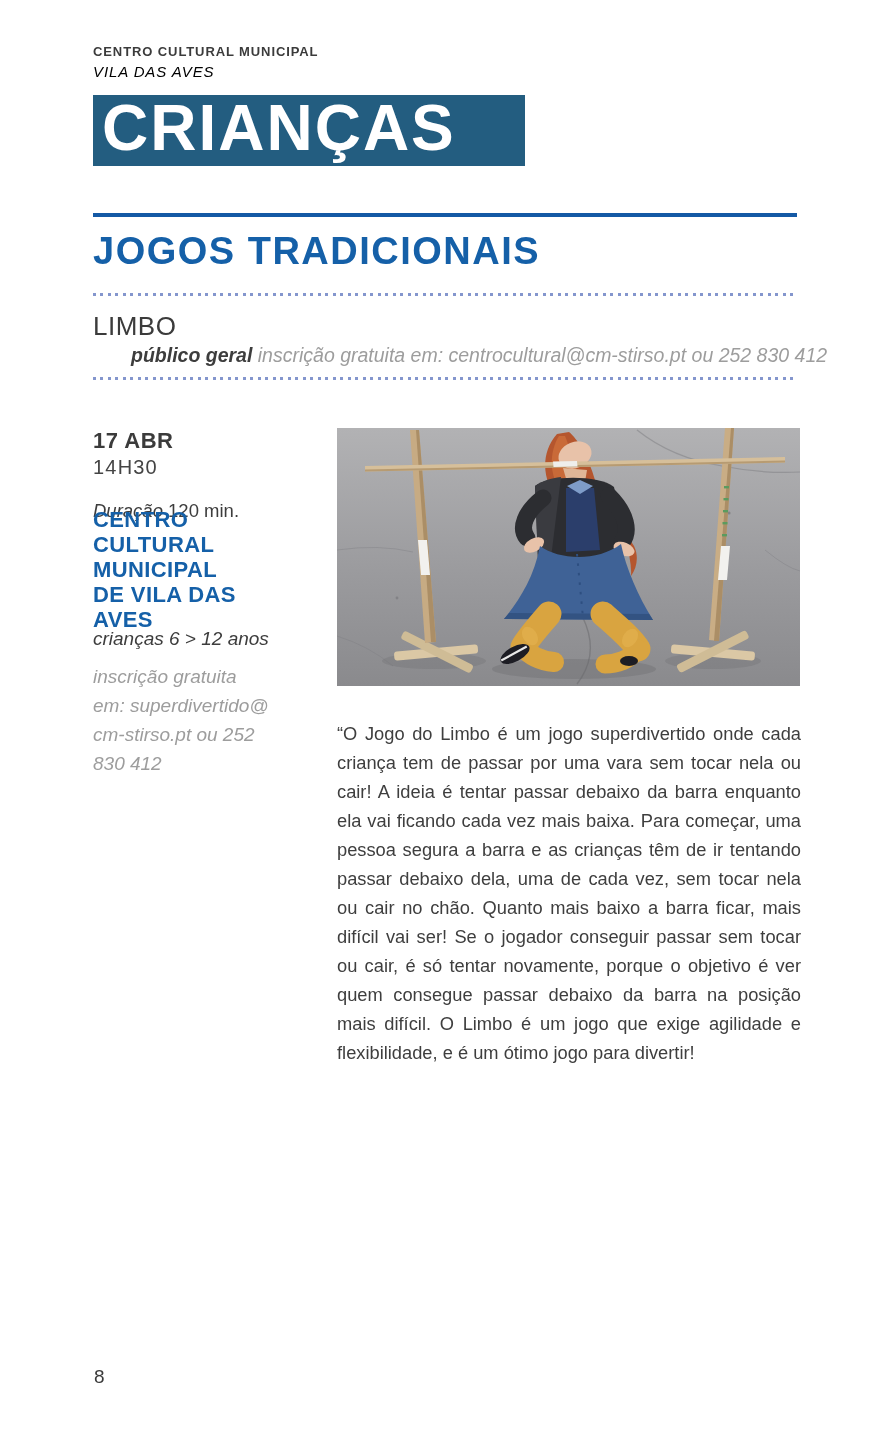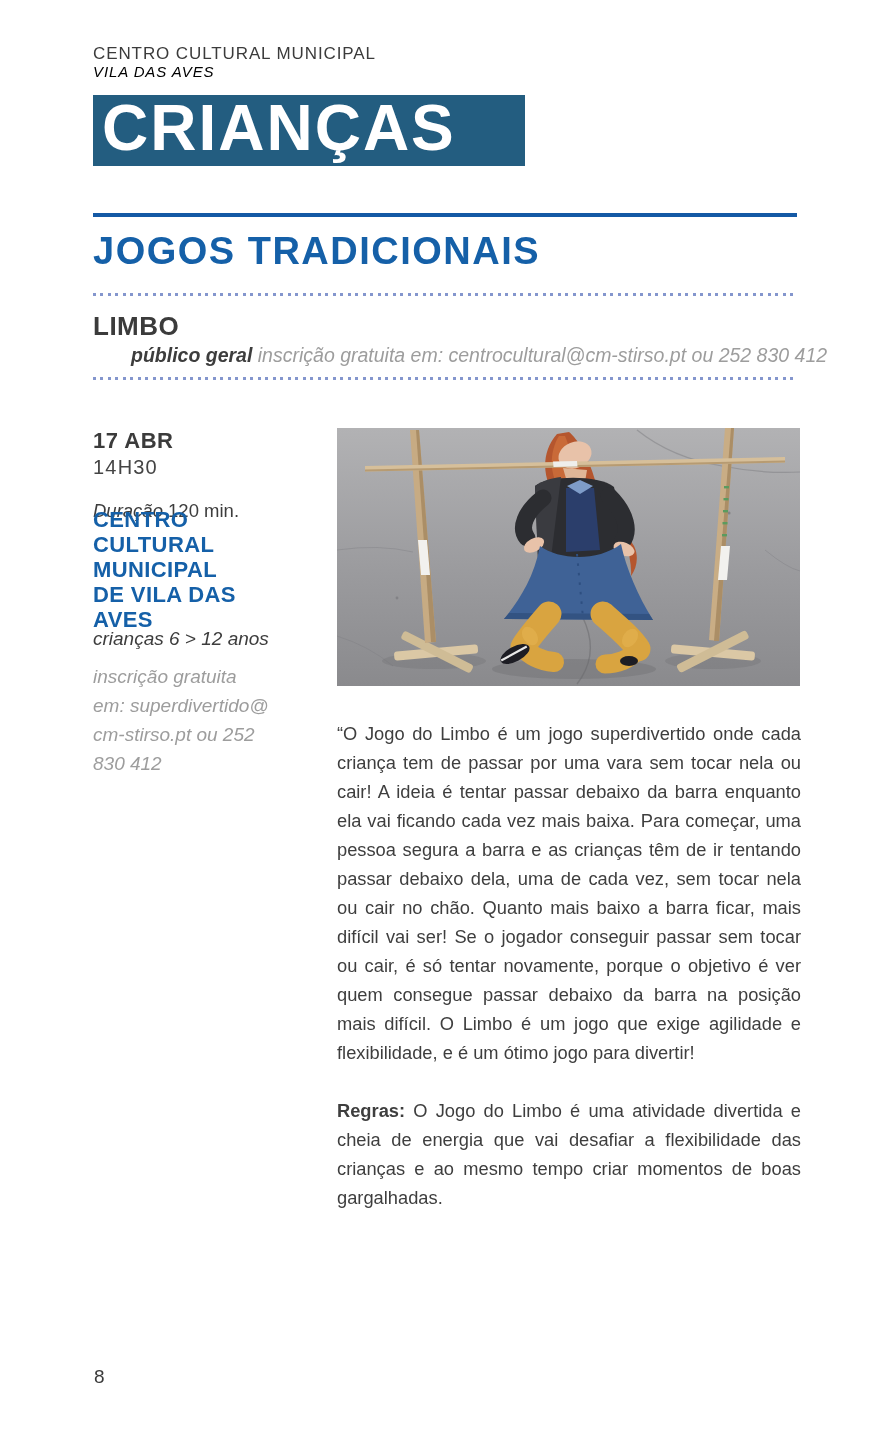--- a/index.html
+++ b/index.html
@@ -4,38 +4,38 @@
 <style>
   * { margin:0; padding:0; box-sizing:border-box; }
   html,body { background:#ffffff; }
   .page {
     position:relative; width:890px; height:1429px; background:#ffffff;
     overflow:hidden; font-family:"Liberation Sans","DejaVu Sans",sans-serif;
   }
   .abs { position:absolute; }
 
   
-  .org1 { left:93px; top:44px; font-size:17px; font-weight:normal; color:#3b3b3b; letter-spacing:0.9px; }
+  .org1 { left:93px; top:44px; font-size:13px; font-weight:bold; color:#3b3b3b; letter-spacing:0.9px; }
   .org2 { left:93px; top:63px; font-size:15px; color:#000000; letter-spacing:0.9px;font-style:italic; }
 
   .banner { left:93px; top:95px; width:432px; height:71px; background:#235d80; }
   .banner-text {
     position:absolute; left:9px; top:-2px; line-height:71px; white-space:nowrap;
     color:#ffffff; font-weight:bold; font-size:64px; letter-spacing:2px;
   }
 
   .rule-blue { left:93px; top:213px; width:704px; height:4px; background:#1459a5; }
 
   .section-title { left:93px; top:230px; font-size:38px; font-weight:bold; color:#1560a8; letter-spacing:1.5px; white-space:nowrap; }
 
   .dotted { height:3px; width:704px; left:93px;
     background:repeating-linear-gradient(to right,#8496cd 0px,#8496cd 3px,transparent 3px,transparent 7.5px); }
   .dotted1 { top:293px; } .dotted2 { top:377px; }
 
-  .event-name { left:93px; top:311px; font-size:26px; font-weight:bold; color:#3b3b3b; letter-spacing:0.5px; }
+  .event-name { left:93px; top:311px; font-size:26px; font-weight:normal; color:#3b3b3b; letter-spacing:0.5px; }
   .event-sub { left:95px; top:344px; font-size:19.5px; font-style:italic; white-space:nowrap;margin-left:36px; }
   .event-sub .aud { font-weight:bold; color:#3d3d3d; }
   .event-sub .reg { color:#9d9d9d; }
 
   
   .sidebar { left:93px; top:428px; width:240px; height:360px; }
   .sidebar > div { position:absolute; left:0; white-space:nowrap; }
   .sb-date { top:0; font-size:22px; font-weight:bold; color:#3b3b3b; letter-spacing:0.5px; }
   .sb-time { top:28px; font-size:20px; color:#444444; letter-spacing:1.2px; }
   .sb-duration { top:72px; font-size:18.5px; color:#3d3d3d; font-style:italic; }
@@ -192,18 +192,17 @@
       <g>
         <polygon points="28,38 448,29 448,34.6 28,43.6" fill="#d6bf9a"></polygon>
         <polygon points="28,41.5 448,32.6 448,34.6 28,43.6" fill="#b79b72"></polygon>
         <polygon points="216,33.6 240,33.1 240.5,38.6 216.5,39.1" fill="#efeeec"></polygon>
       </g>
     </svg>
   </div>
 
   <div class="abs body-text">
     <p>“O Jogo do Limbo é um jogo superdivertido onde cada criança tem de passar por uma vara sem tocar nela ou cair! A ideia é tentar passar debaixo da barra enquanto ela vai ficando cada vez mais baixa. Para começar, uma pessoa segura a barra e as crianças têm de ir tentando passar debaixo dela, uma de cada vez, sem tocar nela ou cair no chão. Quanto mais baixo a barra ficar, mais difícil vai ser! Se o jogador conseguir passar sem tocar ou cair, é só tentar novamente, porque o objetivo é ver quem consegue passar debaixo da barra na posição mais difícil. O Limbo é um jogo que exige agilidade e flexibilidade, e é um ótimo jogo para divertir!</p>
-    <p><span class="rules-label">Regras:</span> <span>O Jogo do Limbo é uma atividade divertida e cheia de energia que vai desafiar a flexibilidade das crianças e ao mesmo tempo criar momentos de boas gargalhadas.</span></p>
   </div>
 
   <div class="abs page-num">8</div>
 
 </div>
 
 </body></html>

